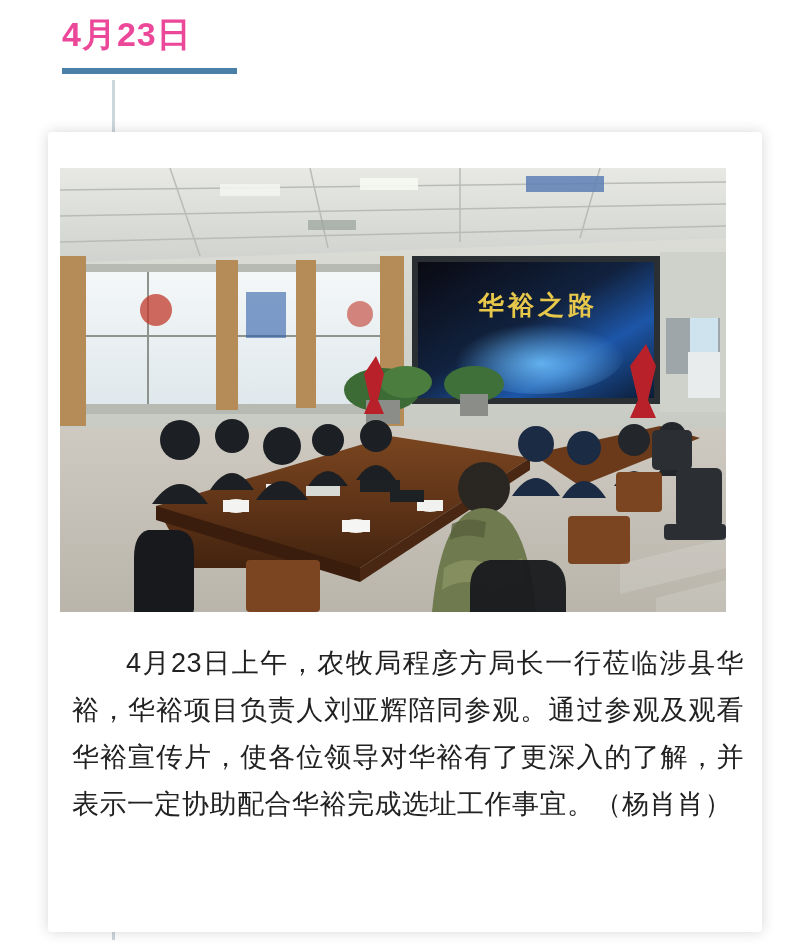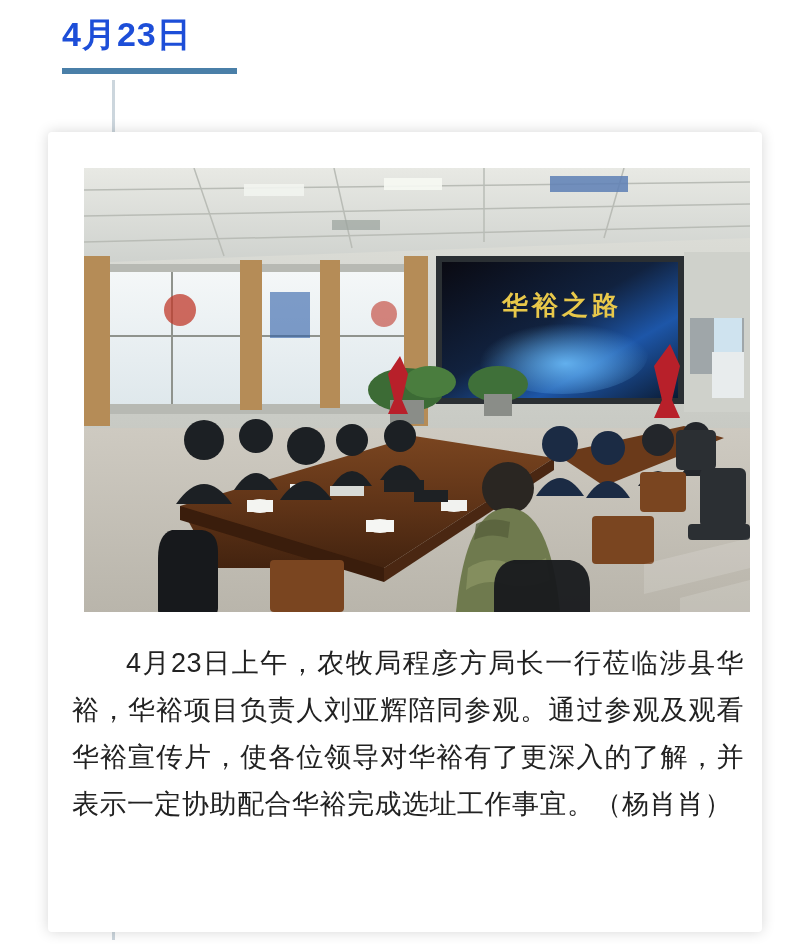--- a/index.html
+++ b/index.html
@@ -23,21 +23,21 @@
   
   .date-block {
     position: absolute;
     left: 62px;
     top: 8px;
     width: 300px;
   }
   .date-title {
     font-size: 34px;
     font-weight: 700;
-    color: #1d4ed8;
+    color: #ec4899;
     letter-spacing: 1px;
     line-height: 52px;
     white-space: nowrap;
   }
   .date-underline {
     margin-top: 8px;
     width: 175px;
     height: 6px;
     background: #4a7fa8;
   }
@@ -60,21 +60,21 @@
     width: 714px;
     height: 800px;
     background: #ffffff;
     border-radius: 4px;
     box-shadow: 0 0 14px rgba(0,0,0,0.16);
     overflow: hidden;
   }
 
   .photo-wrap {
     position: absolute;
-    left: 36px;
+    left: 12px;
     top: 36px;
     width: 666px;
     height: 444px;
     overflow: hidden;
     background: #7d8a94;
     padding-left: 39px;
   }
 
   .photo {
     position: absolute;

